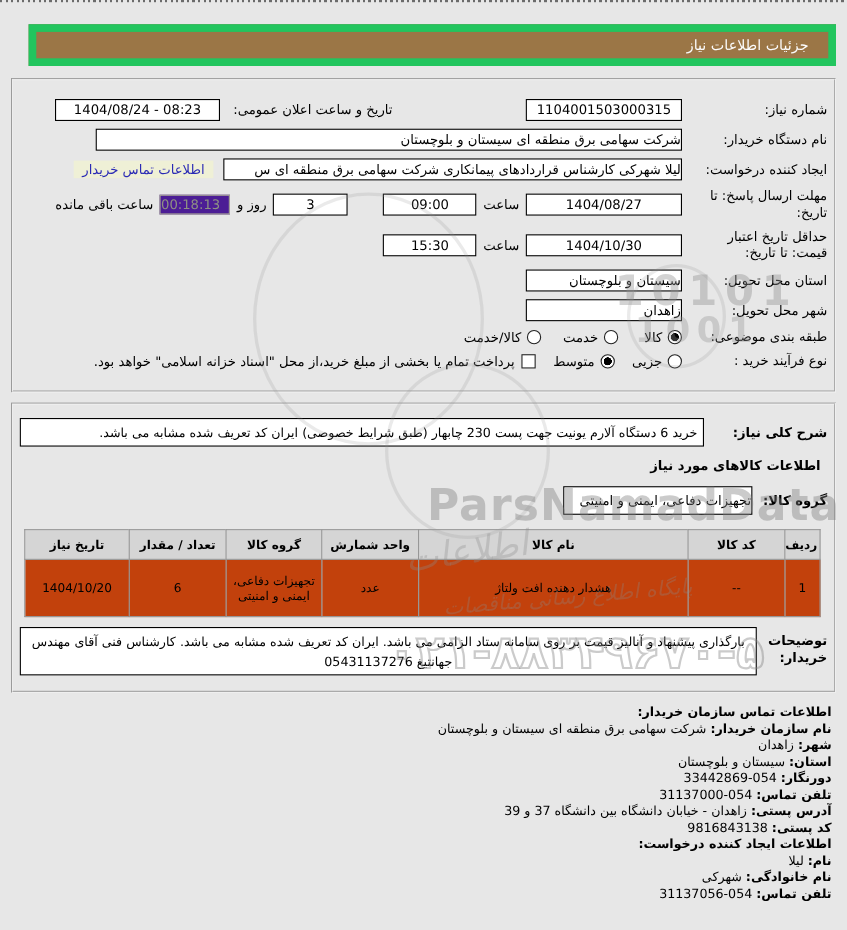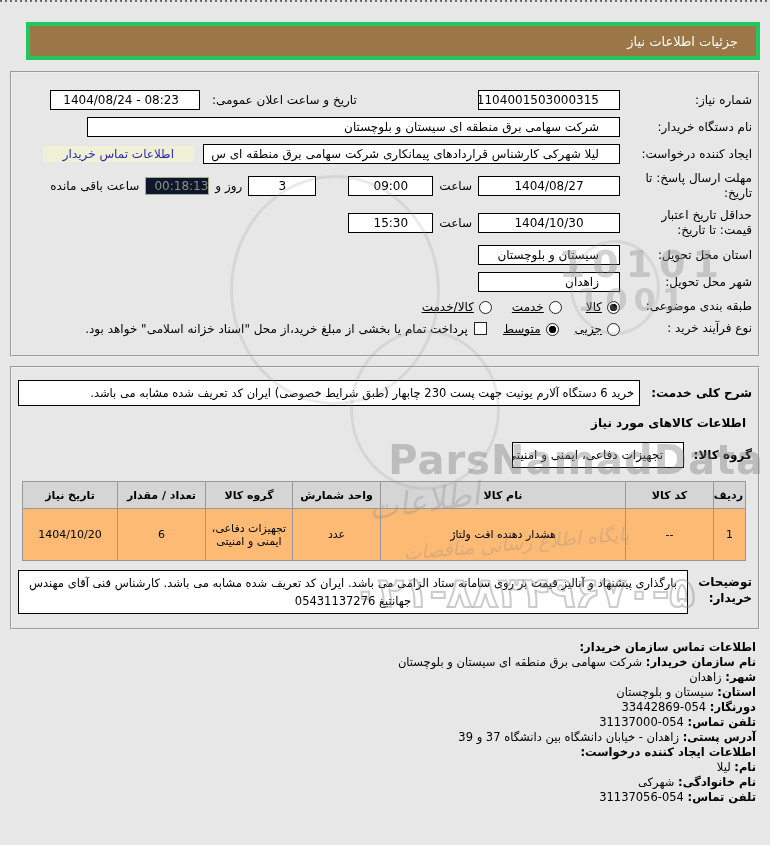--- a/index.html
+++ b/index.html
@@ -12,69 +12,69 @@
     font-size: 12px; color: #000;
     position: relative; overflow: hidden;
   }
   .dots {
     height: 3px;
     background-image: repeating-linear-gradient(to right, #6b6b6b 0 2px, transparent 2px 5px);
     background-size: 100% 2px; background-repeat: no-repeat;
   }
   .titlebar {
     margin: 19px 10px 11px 26px; height: 38px;
-    background: #9b7646; border: 4px solid #22c55e;
+    background: #9b7646; border: 7px solid #22c55e;
     display: flex; align-items: center;
     color: #fbfbfb; font-size: 13px; padding: 0 18px;
   }
   .panel {
     margin: 0 10px; border: 2px groove #efefef;
     padding: 10px 6px 12px; position: relative; background: transparent;
   }
   .panel-b { margin-top: 9px; padding: 12px 6px 14px; }
   .row { display: flex; align-items: center; margin: 7px 0; }
   .lbl { width: 132px; padding-left: 6px; text-align: right; line-height: 15px; flex: 0 0 auto; }
   .b { font-weight: bold; }
   .vbox {
     background: #fff; border: 1px solid #000;
-    height: 20px; line-height: 18px; padding: 0 20px;
+    height: 20px; line-height: 18px; padding: 0 0;
     overflow: hidden; white-space: nowrap; flex: 0 0 auto;
   }
   .num { text-align: center; }
   .rt { text-align: right; }
   .w142 { width: 142px; } .w150 { width: 150px; } .w85 { width: 85px; }
   .w68 { width: 68px; } .wide { width: 533px; } .w417 { width: 417px; }
   .w172 { width: 172px; }
   .grow { flex: 1 1 auto; }
   .mini { margin: 0 6px; flex: 0 0 auto; }
   .sp30 { width: 32px; flex: 0 0 auto; }
-  .link { color: #2a2ab5; background: #eff0d6; padding: 1px 20px; margin-right: 9px; cursor: pointer; flex: 0 0 auto; }
+  .link { color: #2a2ab5; background: #eff0d6; padding: 1px 8px; margin-right: 9px; cursor: pointer; flex: 0 0 auto; }
   .cdown {
-    background: #0f172a; border: 1px solid #a9a995; color: #8e9183;
-    height: 18px; line-height: 16px; width: 64px; text-align: right; flex: 0 0 auto;
+    background: #4c1d95; border: 1px solid #a9a995; color: #8e9183;
+    height: 18px; line-height: 16px; width: 64px; text-align: left; flex: 0 0 auto;
   }
   .radio {
     width: 13px; height: 13px; border: 1px solid #222; border-radius: 50%;
     background: #fff; display: inline-block; flex: 0 0 auto; margin-left: 5px;
   }
   .radio.sel { background: radial-gradient(circle, #000 0 3.5px, #fff 3.8px); }
   .chk { width: 13px; height: 13px; border: 1px solid #222; background: #fff; display: inline-block; flex: 0 0 auto; margin-left: 6px; }
-  .opt { display: flex; align-items: flex-end; margin-left: 20px; text-decoration: underline; }
+  .opt { display: flex; align-items: flex-start; margin-left: 20px; }
   .descbox {
     background: #fff; border: 1px solid #000; flex: 1 1 auto;
     height: 26px; line-height: 24px; padding: 0 5px;
     text-align: right; overflow: hidden; white-space: nowrap; font-size: 11.5px;
   }
   .goods-header { margin: 10px 6px 0; font-weight: bold; }
   .goods-table {
     border-collapse: collapse; margin: 13px 6px 0 0;
     width: 723px; table-layout: fixed; font-size: 11px;
   }
   .goods-table th { background: #d5d5d5; border: 1px solid #979797; font-weight: bold; height: 27px; padding: 2px; margin-left: 25px; }
-  .goods-table td { background: #fdba74; border: 1px solid #979797; text-align: center; height: 52px; padding: 2px; }
+  .goods-table td { background: #c2410c; border: 1px solid #979797; text-align: center; height: 52px; padding: 2px; }
   .notes-row { display: flex; margin-top: 9px; align-items: flex-start; }
   .notes-lbl { width: 64px; font-weight: bold; line-height: 16px; text-align: right; padding-left: 14px; padding-top: 4px; flex: 0 0 auto; }
   .notes-box {
     flex: 1 1 auto; background: #fff; border: 1px solid #000;
     min-height: 44px; padding: 3px 6px; line-height: 18px;
     text-align: center; font-size: 11.5px;
   }
   .contact { margin: 10px 14px 0; line-height: 15px; font-size: 11.5px; }
   .contact div { white-space: nowrap; }
   
@@ -185,21 +185,21 @@
     </span>
     <span class="chk"></span>
     <span>پرداخت تمام یا بخشی از مبلغ خرید،از محل "اسناد خزانه اسلامی" خواهد بود.</span>
   </div>
 
 </div>
 
 <div class="panel panel-b">
 
   <div class="row" style="margin-top:0">
-    <span class="lbl b" style="width:112px">شرح کلی خدمت:</span>
+    <span class="lbl b" style="width:112px">شرح کلی نیاز:</span>
     <span class="descbox">خرید 6 دستگاه آلارم یونیت جهت پست 230 چابهار (طبق شرایط خصوصی) ایران کد تعریف شده مشابه می باشد.</span>
   </div>
 
   <div class="goods-header">اطلاعات کالاهای مورد نیاز</div>
 
   <div class="row" style="margin-top:12px">
     <span class="lbl b" style="width:68px">گروه کالا:</span>
     <span class="vbox rt w172" style="height:26px;line-height:24px">تجهیزات دفاعی، ایمنی و امنیتی</span>
   </div>
 
@@ -245,20 +245,21 @@
 </div>
 
 <div class="contact">
   <div class="b">اطلاعات تماس سازمان خریدار:</div>
   <div><span class="b">نام سازمان خریدار:</span> <span>شرکت سهامی برق منطقه ای سیستان و بلوچستان</span></div>
   <div><span class="b">شهر:</span> <span>زاهدان</span></div>
   <div><span class="b">استان:</span> <span>سیستان و بلوچستان</span></div>
   <div><span class="b">دورنگار:</span> <span>054-33442869</span></div>
   <div><span class="b">تلفن تماس:</span> <span>054-31137000</span></div>
   <div><span class="b">آدرس پستی:</span> <span>زاهدان - خیابان دانشگاه بین دانشگاه 37 و 39</span></div>
+  <div><span class="b">کد پستی:</span> <span>9816843138</span></div>
   <div class="b">اطلاعات ایجاد کننده درخواست:</div>
   <div><span class="b">نام:</span> <span>لیلا</span></div>
   <div><span class="b">نام خانوادگی:</span> <span>شهرکی</span></div>
   <div><span class="b">تلفن تماس:</span> <span>054-31137056</span></div>
 </div>
 
 <div class="wm wm-circle wm-c1"></div>
 <div class="wm wm-circle wm-c2"></div>
 <div class="wm wm-circle wm-c3"></div>
 <div class="wm wm-bin1">10101</div>

